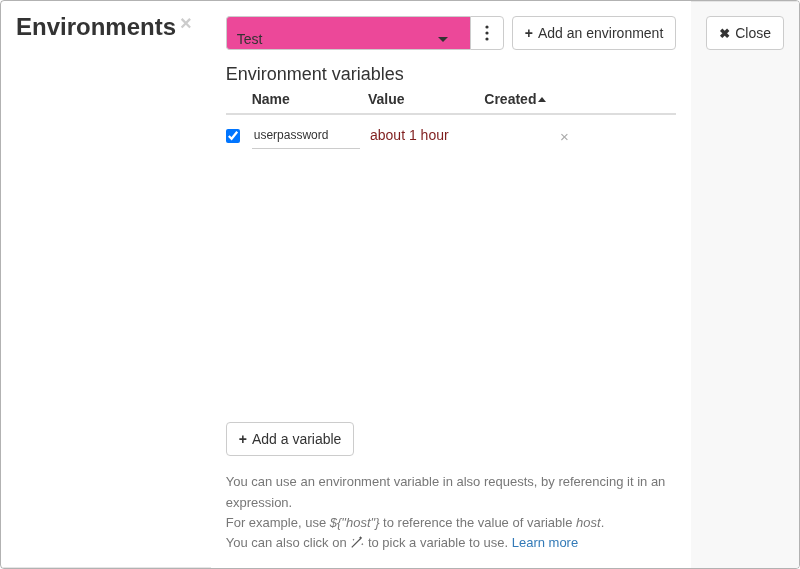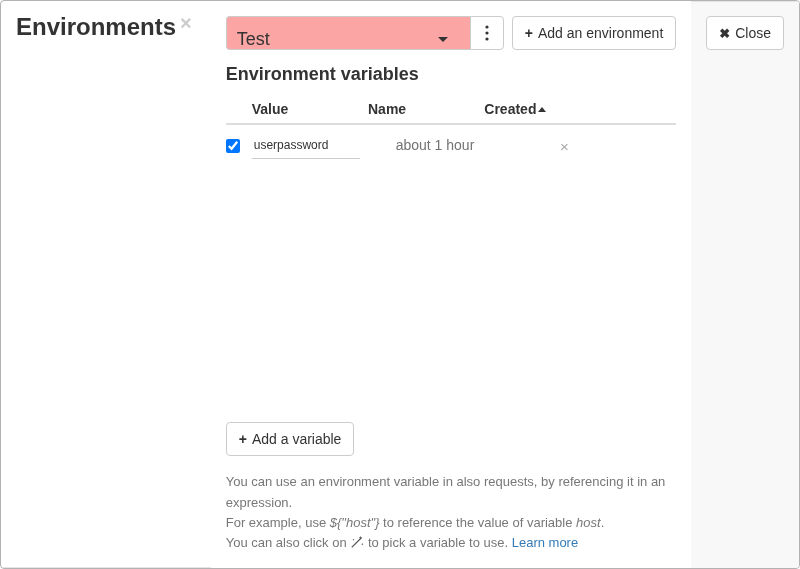--- a/index.html
+++ b/index.html
@@ -61,28 +61,28 @@
     display: flex;
     flex: 1;
     min-width: 0;
   }
   .env-select {
     flex: 1;
     height: 34px;
     border: 1px solid #ccc;
     border-right: none;
     border-radius: 4px 0 0 4px;
-    background: #fca5a5;
+    background: #ec4899;
     padding: 18px 22px 6px 10px;
     text-align: left;
     display: flex;
     align-items: center;
     justify-content: space-between;
     cursor: pointer;
-    font-size: 18px;
+    font-size: 14px;
     color: #333;
   }
   .env-select .caret {
     width: 0; height: 0;
     border-left: 5px solid transparent;
     border-right: 5px solid transparent;
     border-top: 5px solid #333;
   }
   .env-menu-btn {
     width: 34px;
@@ -106,22 +106,22 @@
     font-size: 14px;
     display: inline-flex;
     align-items: center;
     gap: 5px;
     cursor: pointer;
   }
   .plus { font-weight: 700; font-size: 14px; line-height: 1; }
   
   .section-title {
     font-size: 18px;
-    font-weight: 700;
-    margin: 0 0 10px;
+    font-weight: 400;
+    margin: 0 0 0;
   }
   
   .var-table {
     width: 100%;
   }
   .table-header {
     display: grid;
     grid-template-columns: 18px 1fr 1fr 160px 24px;
     gap: 8px;
     padding: 6px 0;
@@ -150,23 +150,22 @@
     width: 100%;
     border: none;
     border-bottom: 1px solid #ccc;
     padding: 4px 2px 6px;
     font-size: 12px;
     color: #333;
     background: transparent;
     outline: none;
   }
   .cell-created {
-    color: #737373;
+    color: #7f1d1d;
     padding: 4px 2px 6px;
-    text-align: right;
   }
   .row-delete {
     color: #aaa;
     background: none;
     border: none;
     font-size: 15px;
     cursor: pointer;
     padding: 2px 4px;
     line-height: 1;
   }
@@ -228,22 +227,22 @@
         <span class="plus">+</span>
         <span>Add an environment</span>
       </button>
     </div>
 
     <h3 class="section-title">Environment variables</h3>
 
     <div class="var-table">
       <div class="table-header">
         <div></div>
+        <div>Name</div>
         <div>Value</div>
-        <div>Name</div>
         <div class="col-created">
           <span>Created</span>
           <span class="sort-caret"></span>
         </div>
         <div></div>
       </div>
 
       <div class="table-row">
         <input type="checkbox" class="checkbox" checked="" style="">
         <input class="cell-input" value="userpassword" style="">

